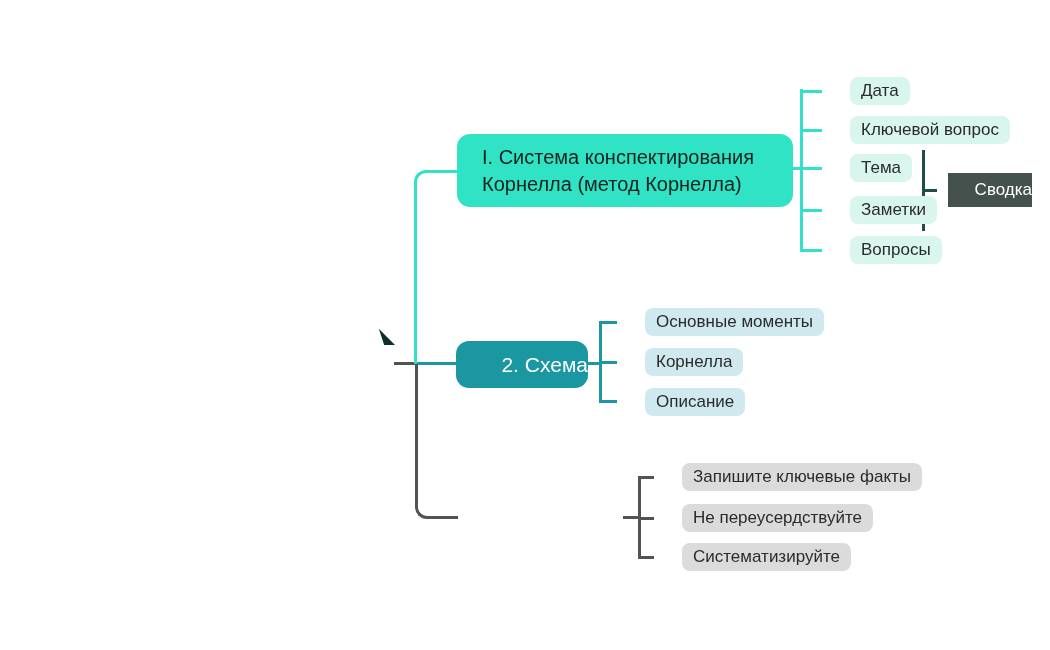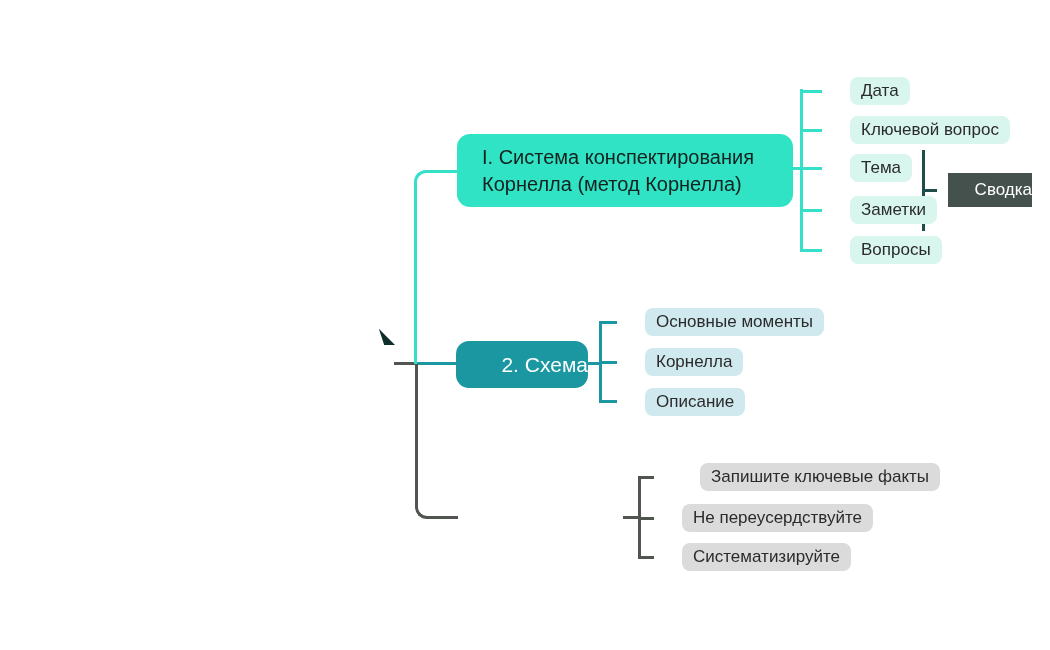--- a/index.html
+++ b/index.html
@@ -171,21 +171,21 @@
     <span>Описание</span>
   </div>
 
 
   <div class="line gray" style="left:623px; top:516px; width:17px; height:3px;"></div>
   <div class="line gray" style="left:638px; top:476px; width:3px; height:82px;"></div>
   <div class="line gray" style="left:638px; top:476px; width:16px; height:3px;"></div>
   <div class="line gray" style="left:638px; top:517px; width:16px; height:3px;"></div>
   <div class="line gray" style="left:638px; top:556px; width:16px; height:3px;"></div>
 
-  <div class="node child-node child-gray" style="left:672px; top:463px;">
+  <div class="node child-node child-gray" style="left:654px; top:463px;">
     <span>Запишите ключевые факты</span>
   </div>
   <div class="node child-node child-gray" style="left:654px; top:504px;">
     <span>Не переусердствуйте</span>
   </div>
   <div class="node child-node child-gray" style="left:654px; top:543px;">
     <span>Систематизируйте</span>
   </div>
 
 </div>

